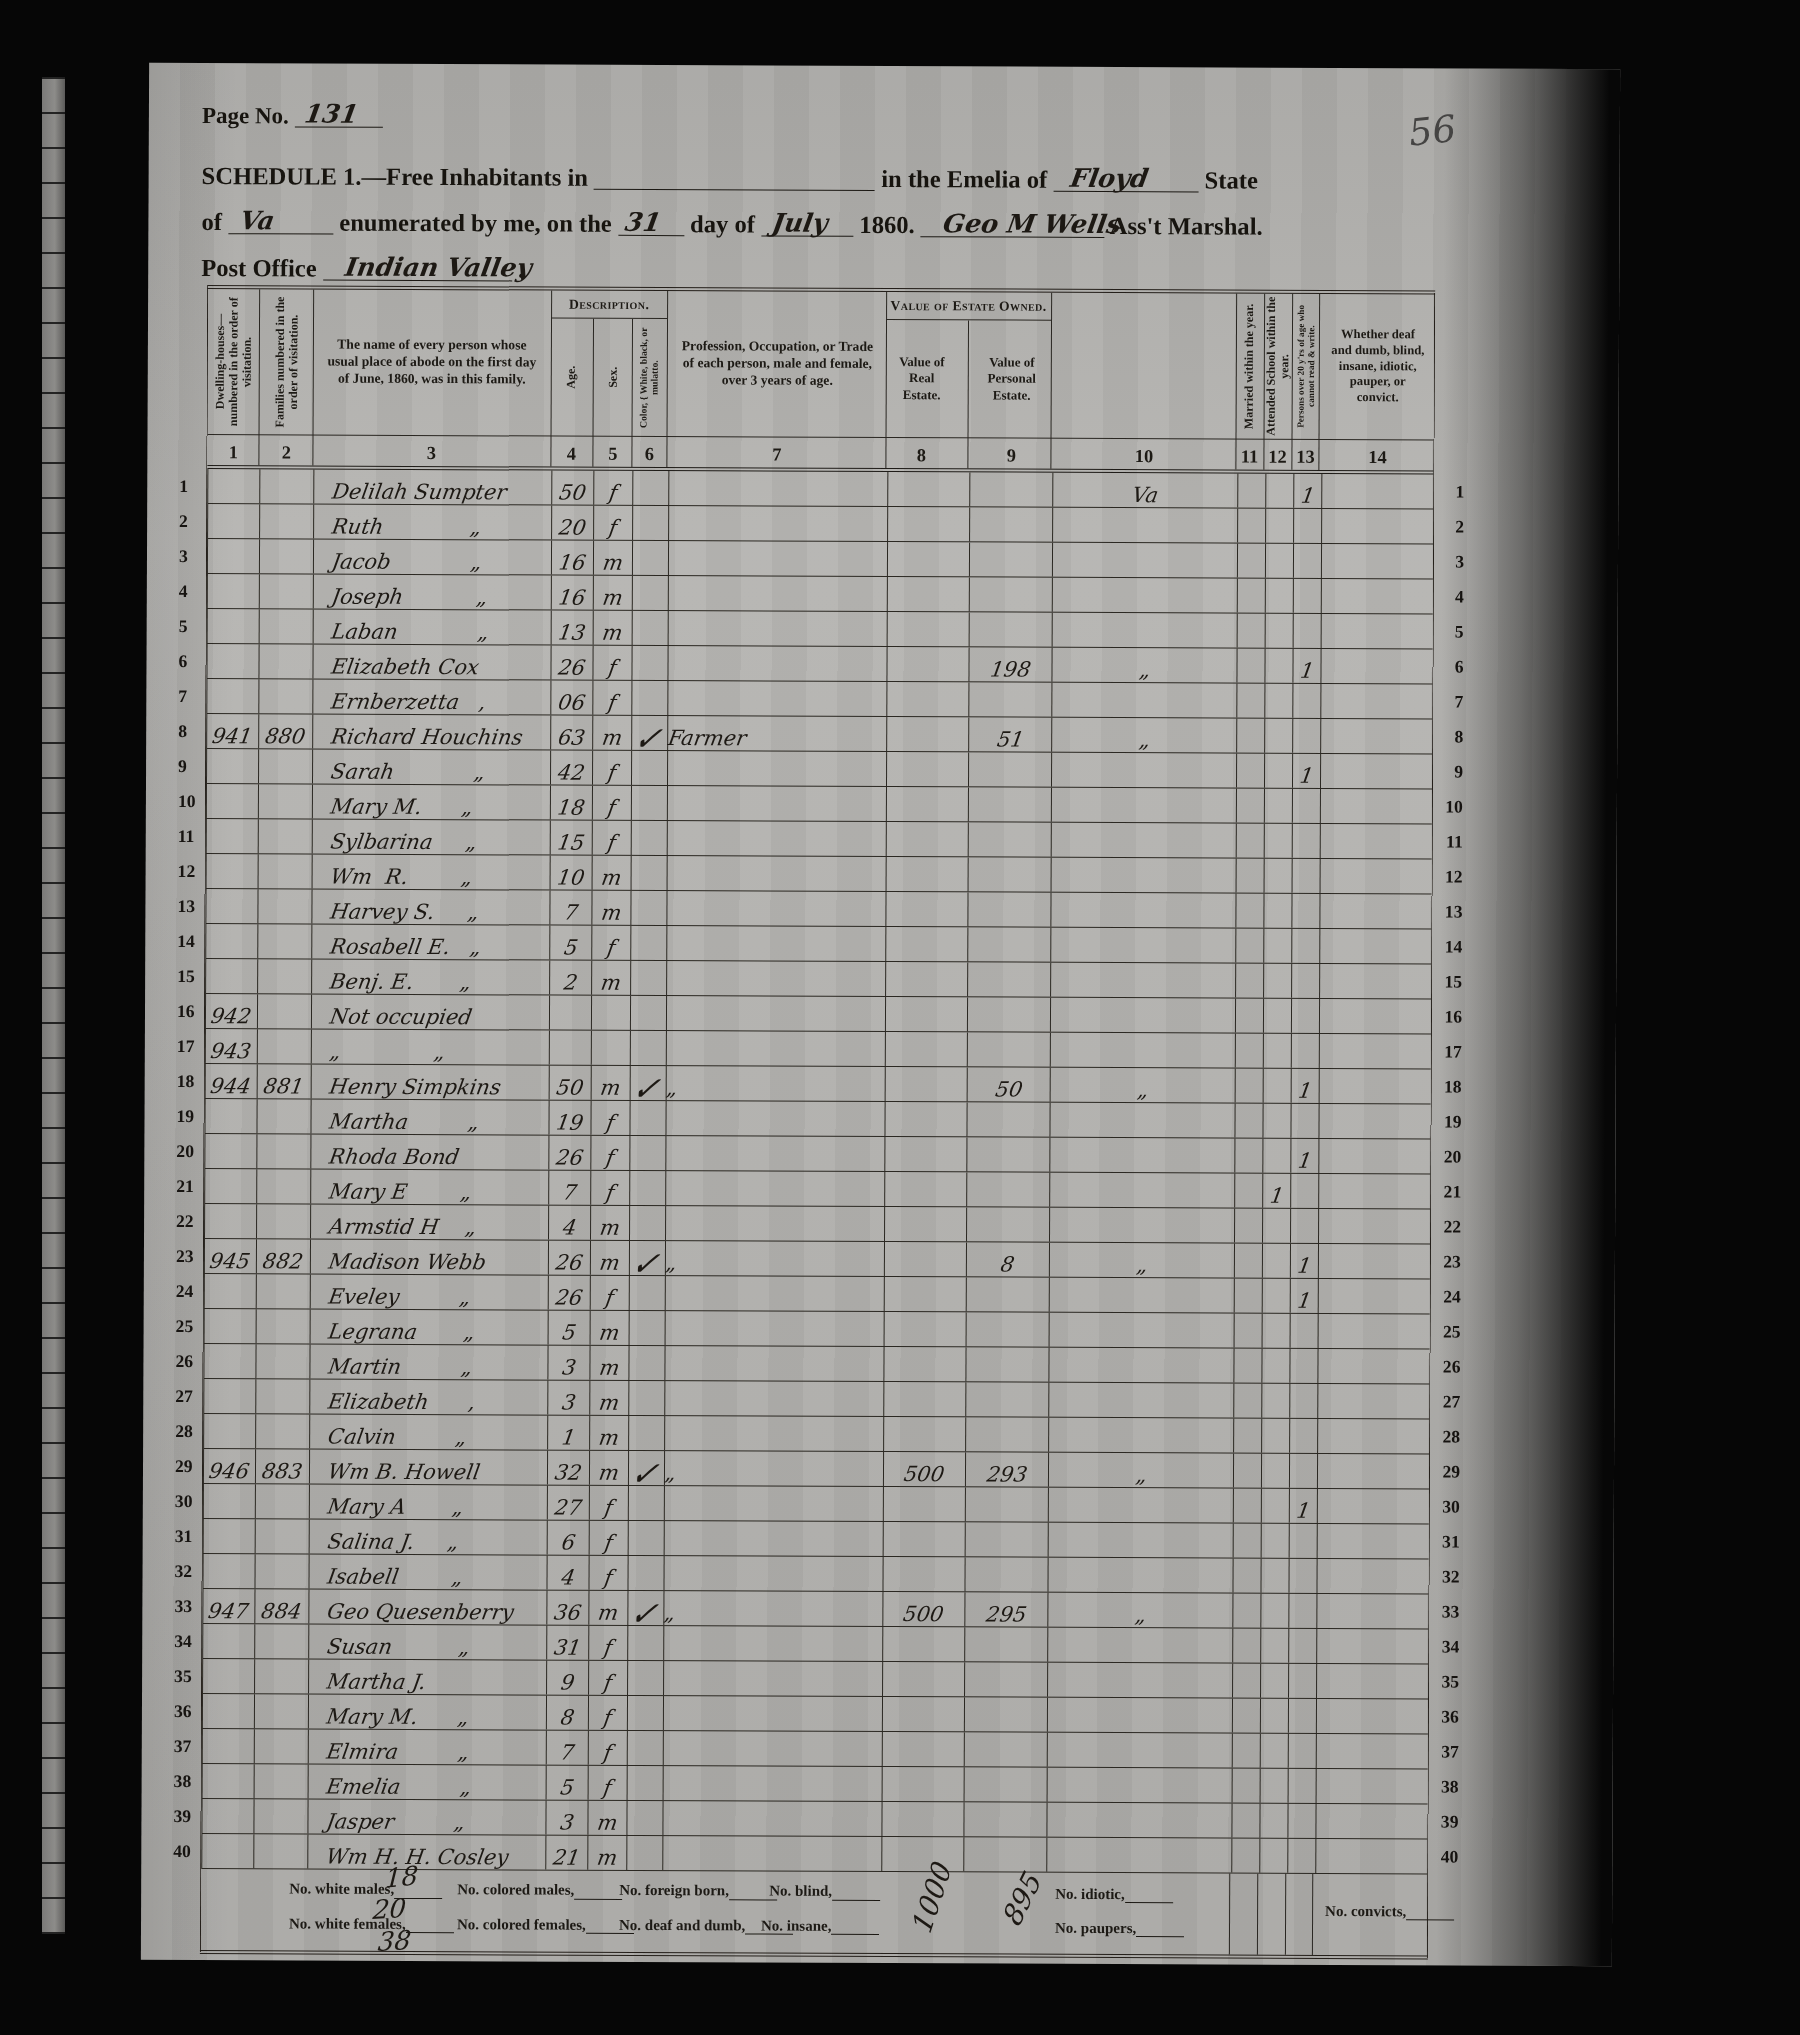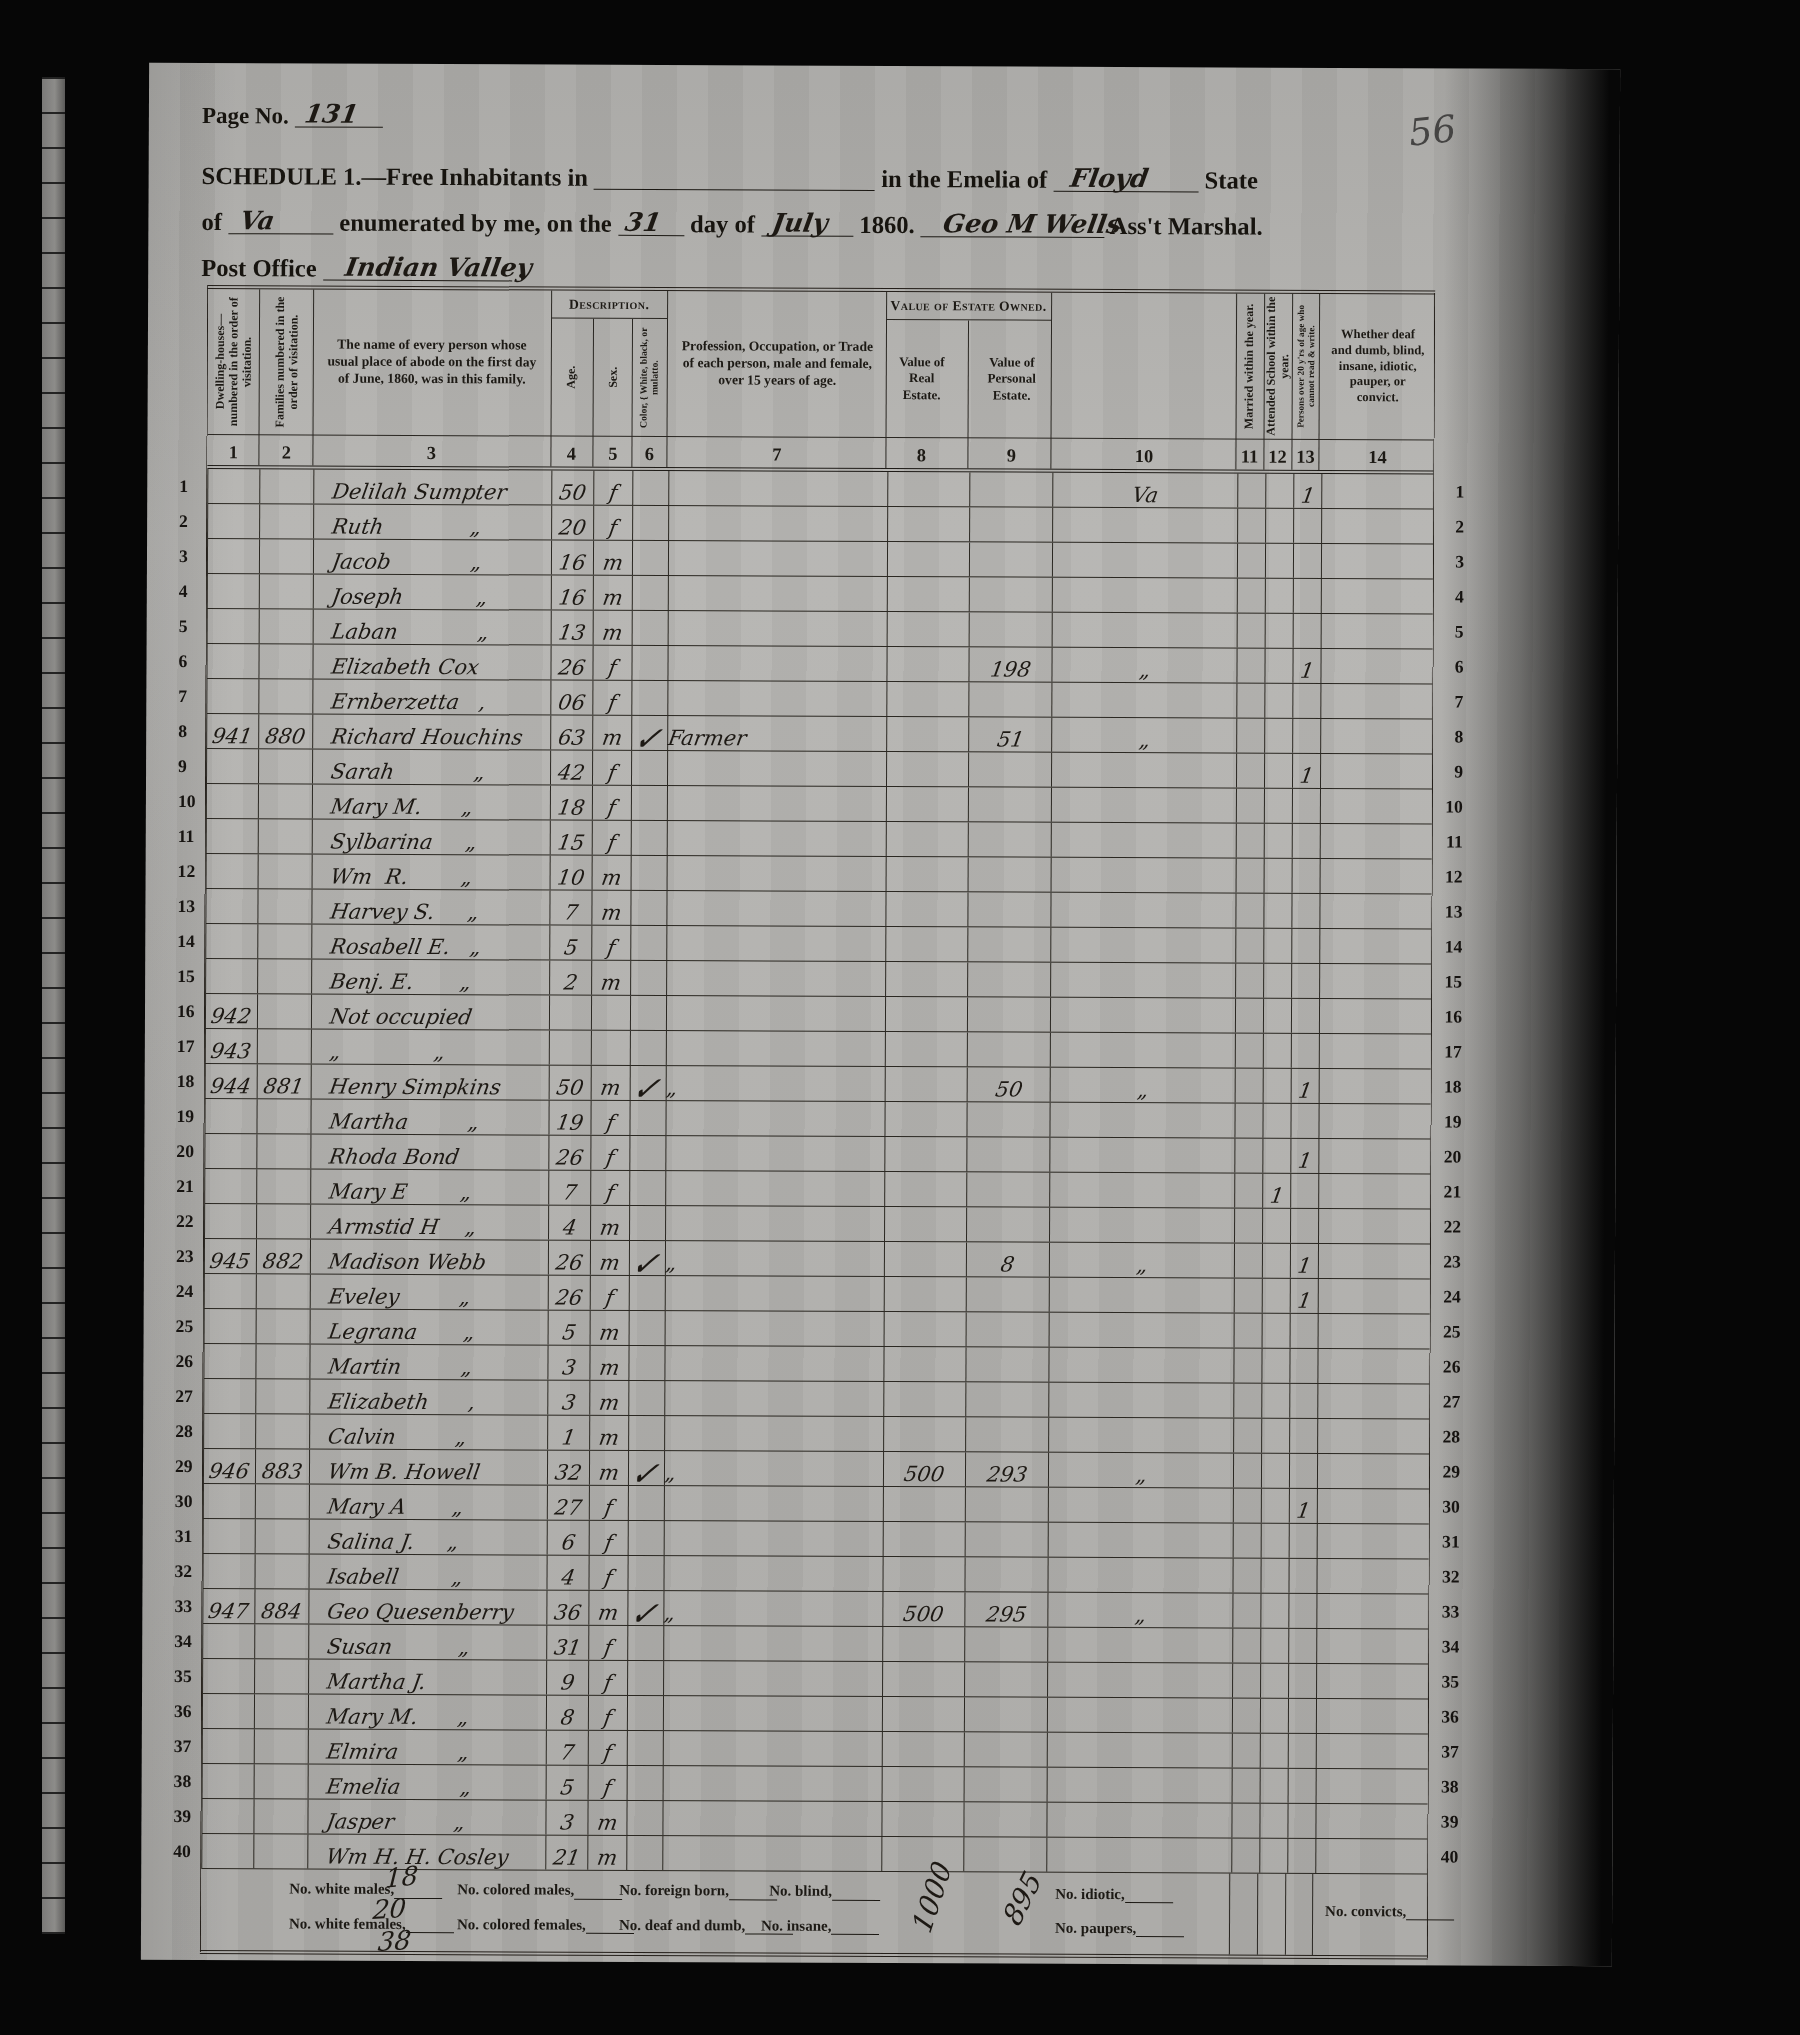--- a/index.html
+++ b/index.html
@@ -167,21 +167,21 @@
       <div class="hcell hc3 htall hwide">The name of every person whose usual place of abode on the first day of June, 1860, was in this family.</div>
       <div class="hcell hc4 hshort">
           <div class="rot">Age.</div>
         </div>
       <div class="hcell hc5 hshort">
           <div class="rot">Sex.</div>
         </div>
       <div class="hcell hc6 hshort">
           <div class="rot" style="font-size:9.7px;">Color, { White, black, or mulatto.</div>
         </div>
-      <div class="hcell hc7 htall hwide">Profession, Occupation, or Trade of each person, male and female, over 15 years of age.</div>
+      <div class="hcell hc7 htall hwide">Profession, Occupation, or Trade of each person, male and female, over 3 years of age.</div>
       <div class="hcell hc8 hshort hsmall">Value of Real Estate.</div>
       <div class="hcell hc9 hshort hsmall">Value of Personal Estate.</div>
       <div class="hcell hc11 htall">
           <div class="rot">Married within the year.</div>
         </div>
       <div class="hcell hc12 htall">
           <div class="rot">Attended School within the year.</div>
         </div>
       <div class="hcell hc13 htall">
           <div class="rot" style="font-size:9.2px;">Persons over 20 y'rs of age who cannot read &amp; write.</div>

